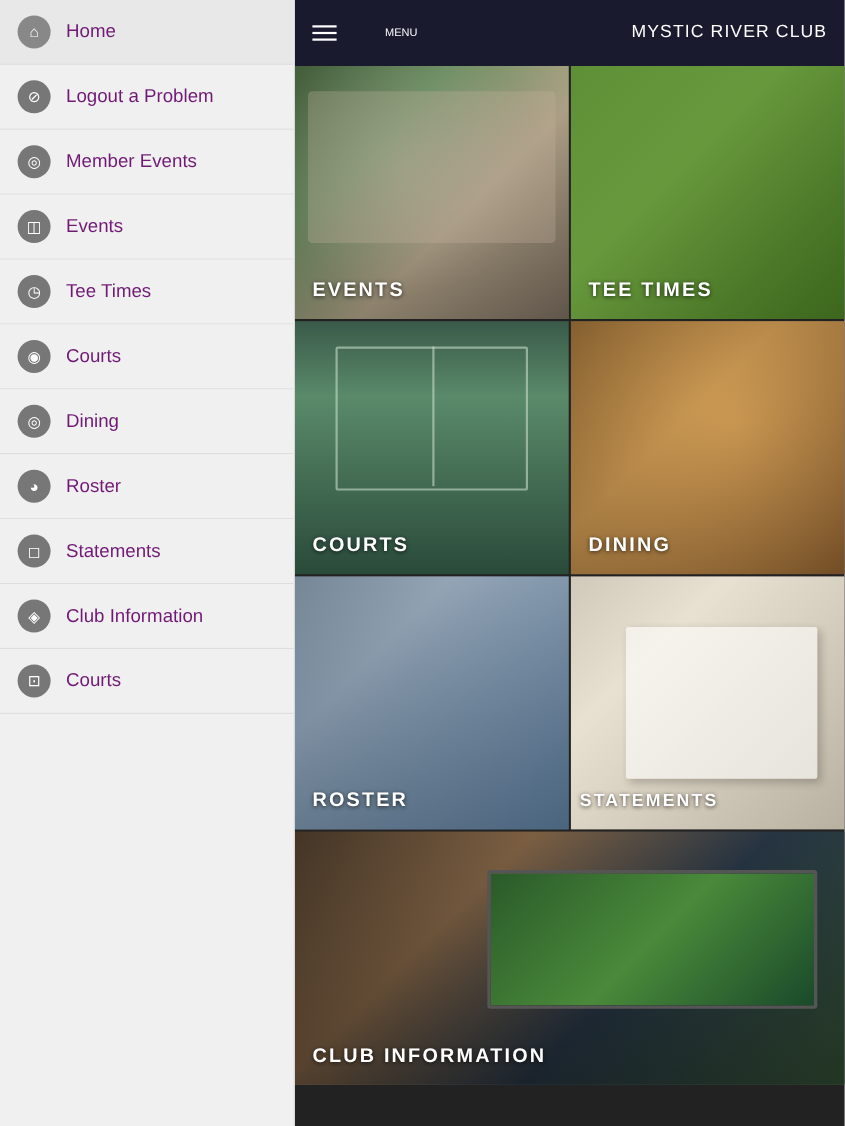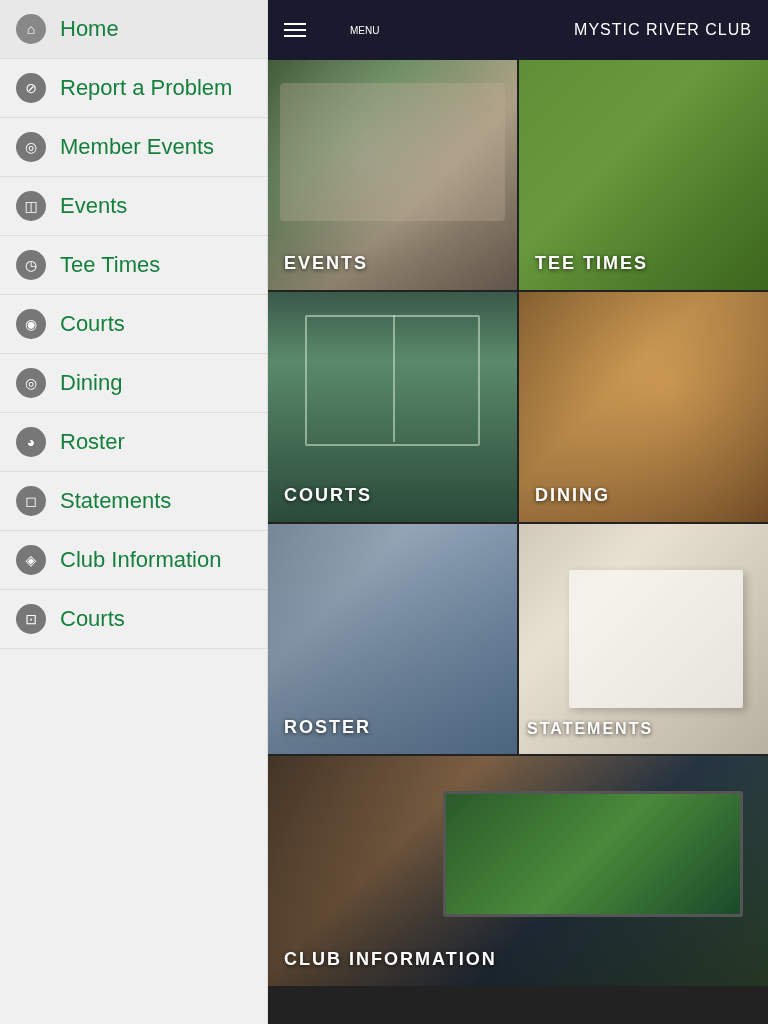--- a/index.html
+++ b/index.html
@@ -30,22 +30,22 @@
       background: #888;
       display: flex;
       align-items: center;
       justify-content: center;
       margin-right: 14px;
       flex-shrink: 0;
       color: white;
       font-size: 14px;
     }
     .sidebar-label {
-      font-size: 22px;
-      color: #15803d;
+      font-size: 17px;
+      color: #701a75;
     }
 
     
     #main {
       flex: 1;
       display: flex;
       flex-direction: column;
       height: 1024px;
       overflow: hidden;
     }
@@ -245,21 +245,21 @@
 </head>
 <body>
 
 <nav id="sidebar">
   <div class="sidebar-item active">
     <div class="sidebar-icon">⌂</div>
     <span class="sidebar-label">Home</span>
   </div>
   <div class="sidebar-item">
     <div class="sidebar-icon" style="background:#777;">⊘</div>
-    <span class="sidebar-label">Report a Problem</span>
+    <span class="sidebar-label">Logout a Problem</span>
   </div>
   <div class="sidebar-item">
     <div class="sidebar-icon" style="background:#777;">◎</div>
     <span class="sidebar-label">Member Events</span>
   </div>
   <div class="sidebar-item">
     <div class="sidebar-icon" style="background:#777;">◫</div>
     <span class="sidebar-label">Events</span>
   </div>
   <div class="sidebar-item">

